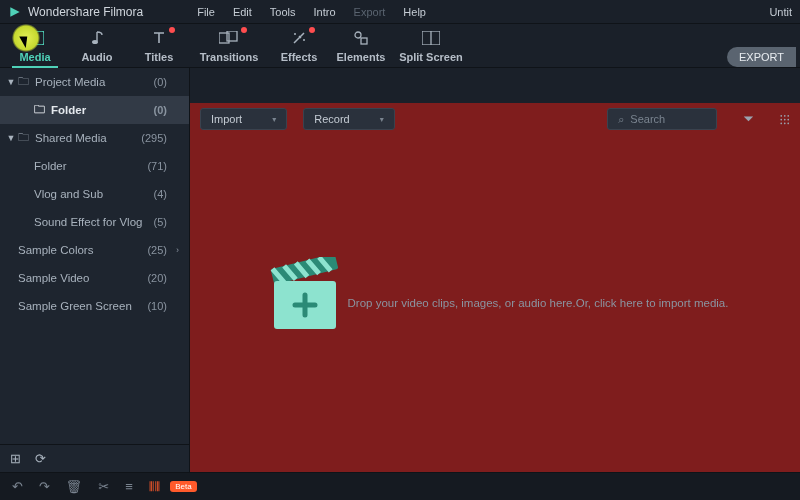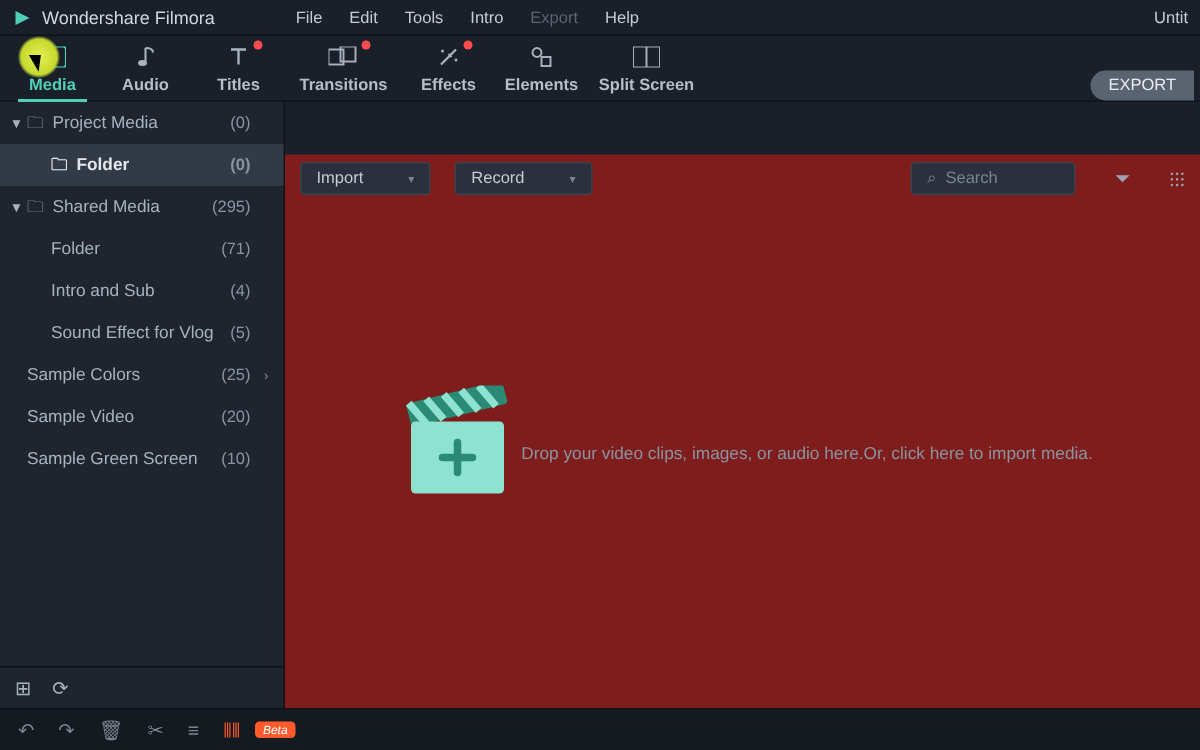--- a/index.html
+++ b/index.html
@@ -53,21 +53,21 @@
 .search { display: flex; align-items: center; gap: 6px; height: 22px; padding: 0 10px; background: #2a313c; border: 1px solid #3a424e; border-radius: 3px; font-size: 11px; color: #7a8490; width: 110px; }
 .baricon { color: #9aa3af; cursor: pointer; font-size: 13px; margin-left: 10px; }
 
 .dropzone { flex: 1; display: flex; flex-direction: row; align-items: center; justify-content: center; color: #8a94a0; }
 .drop-clap { margin-bottom: 18px; }
 .dropzone .line { font-size: 11.5px; line-height: 1.7; text-align: center; }
 
 
 .bottombar { height: 28px; background: #151a21; border-top: 1px solid #0f1318; display: flex; align-items: center; gap: 16px; padding: 0 12px; }
 .bottombar .bicon { color: #7a8490; cursor: pointer; font-size: 13px; }
-.beta { background: #ff5a2b; color: #fff; font-size: 8px; padding: 1px 5px; border-radius: 3px; margin-left: -6px; font-style: italic; }
+.beta { background: #ff5a2b; color: #fff; font-size: 8px; padding: 1px 5px; border-radius: 3px; margin-left: -6px; }
 
 svg { display: block; }
 </style>
 </head>
 <body>
 
 <div class="cursor-hl"></div>
 
 <div class="titlebar">
   <svg class="logo" viewBox="0 0 24 24">
@@ -183,21 +183,21 @@
           <span class="arrow-r"></span>
         </div>
         <div class="tree-row indent1">
           <span class="chev"></span>
           <span class="label">Folder</span>
           <span class="count">(71)</span>
           <span class="arrow-r"></span>
         </div>
         <div class="tree-row indent1">
           <span class="chev"></span>
-          <span class="label">Intro and Sub</span>
+          <span class="label">Vlog and Sub</span>
           <span class="count">(4)</span>
           <span class="arrow-r"></span>
         </div>
         <div class="tree-row indent1">
           <span class="chev"></span>
           <span class="label">Sound Effect for Vlog</span>
           <span class="count">(5)</span>
           <span class="arrow-r"></span>
         </div>
         <div class="tree-row">

